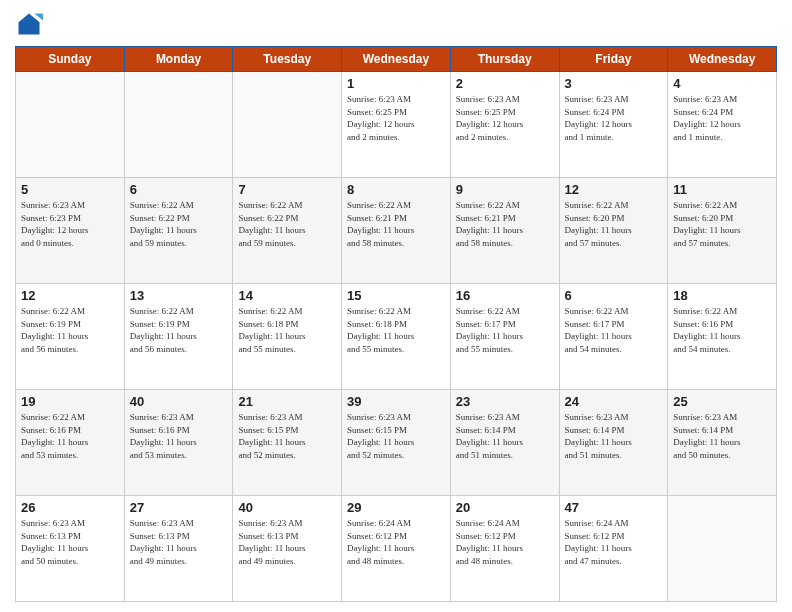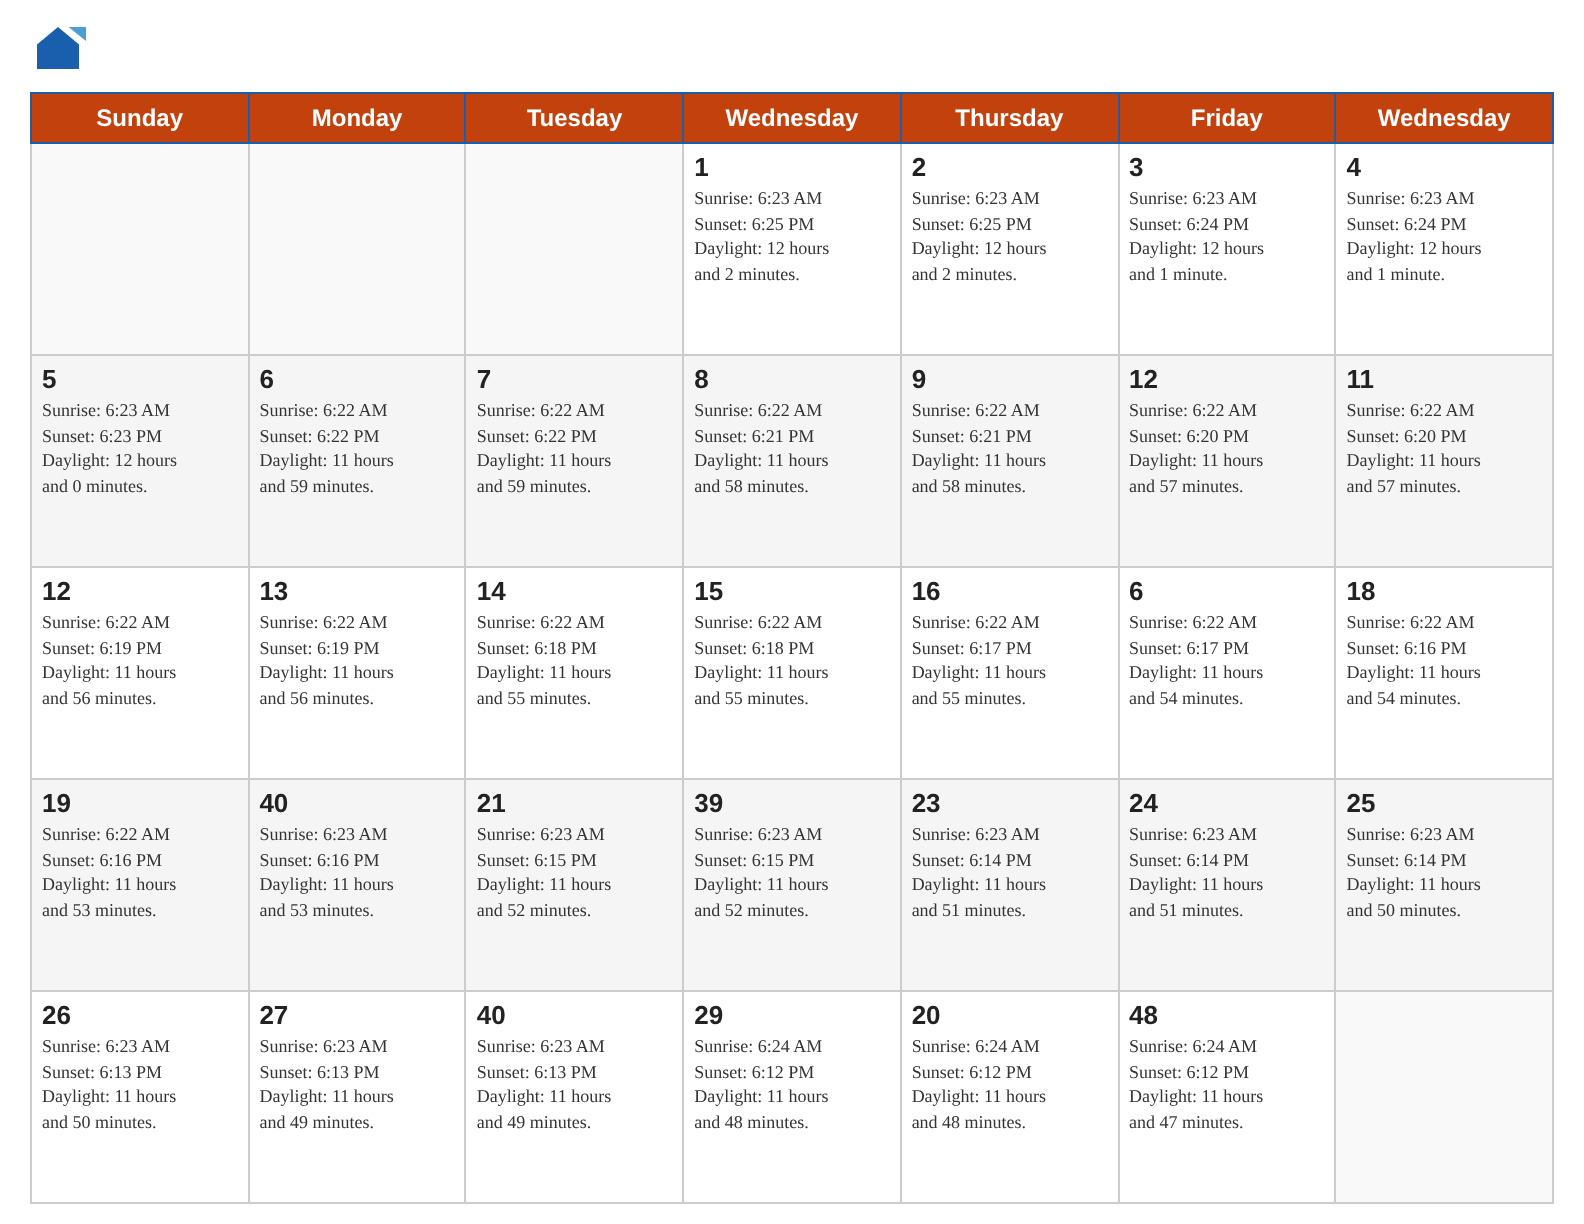--- a/index.html
+++ b/index.html
@@ -352,21 +352,21 @@
 and 48 minutes.</div>
           </td>
           <td>
             <span class="day-num">20</span>
             <div class="day-info" style="white-space: pre-line;">Sunrise: 6:24 AM
 Sunset: 6:12 PM
 Daylight: 11 hours
 and 48 minutes.</div>
           </td>
           <td>
-            <span class="day-num">48</span>
+            <span class="day-num">47</span>
             <div class="day-info" style="white-space: pre-line;">Sunrise: 6:24 AM
 Sunset: 6:12 PM
 Daylight: 11 hours
 and 47 minutes.</div>
           </td>
           <td class="empty"></td>
         </tr>
       </tbody>
   </table>
 </div>

